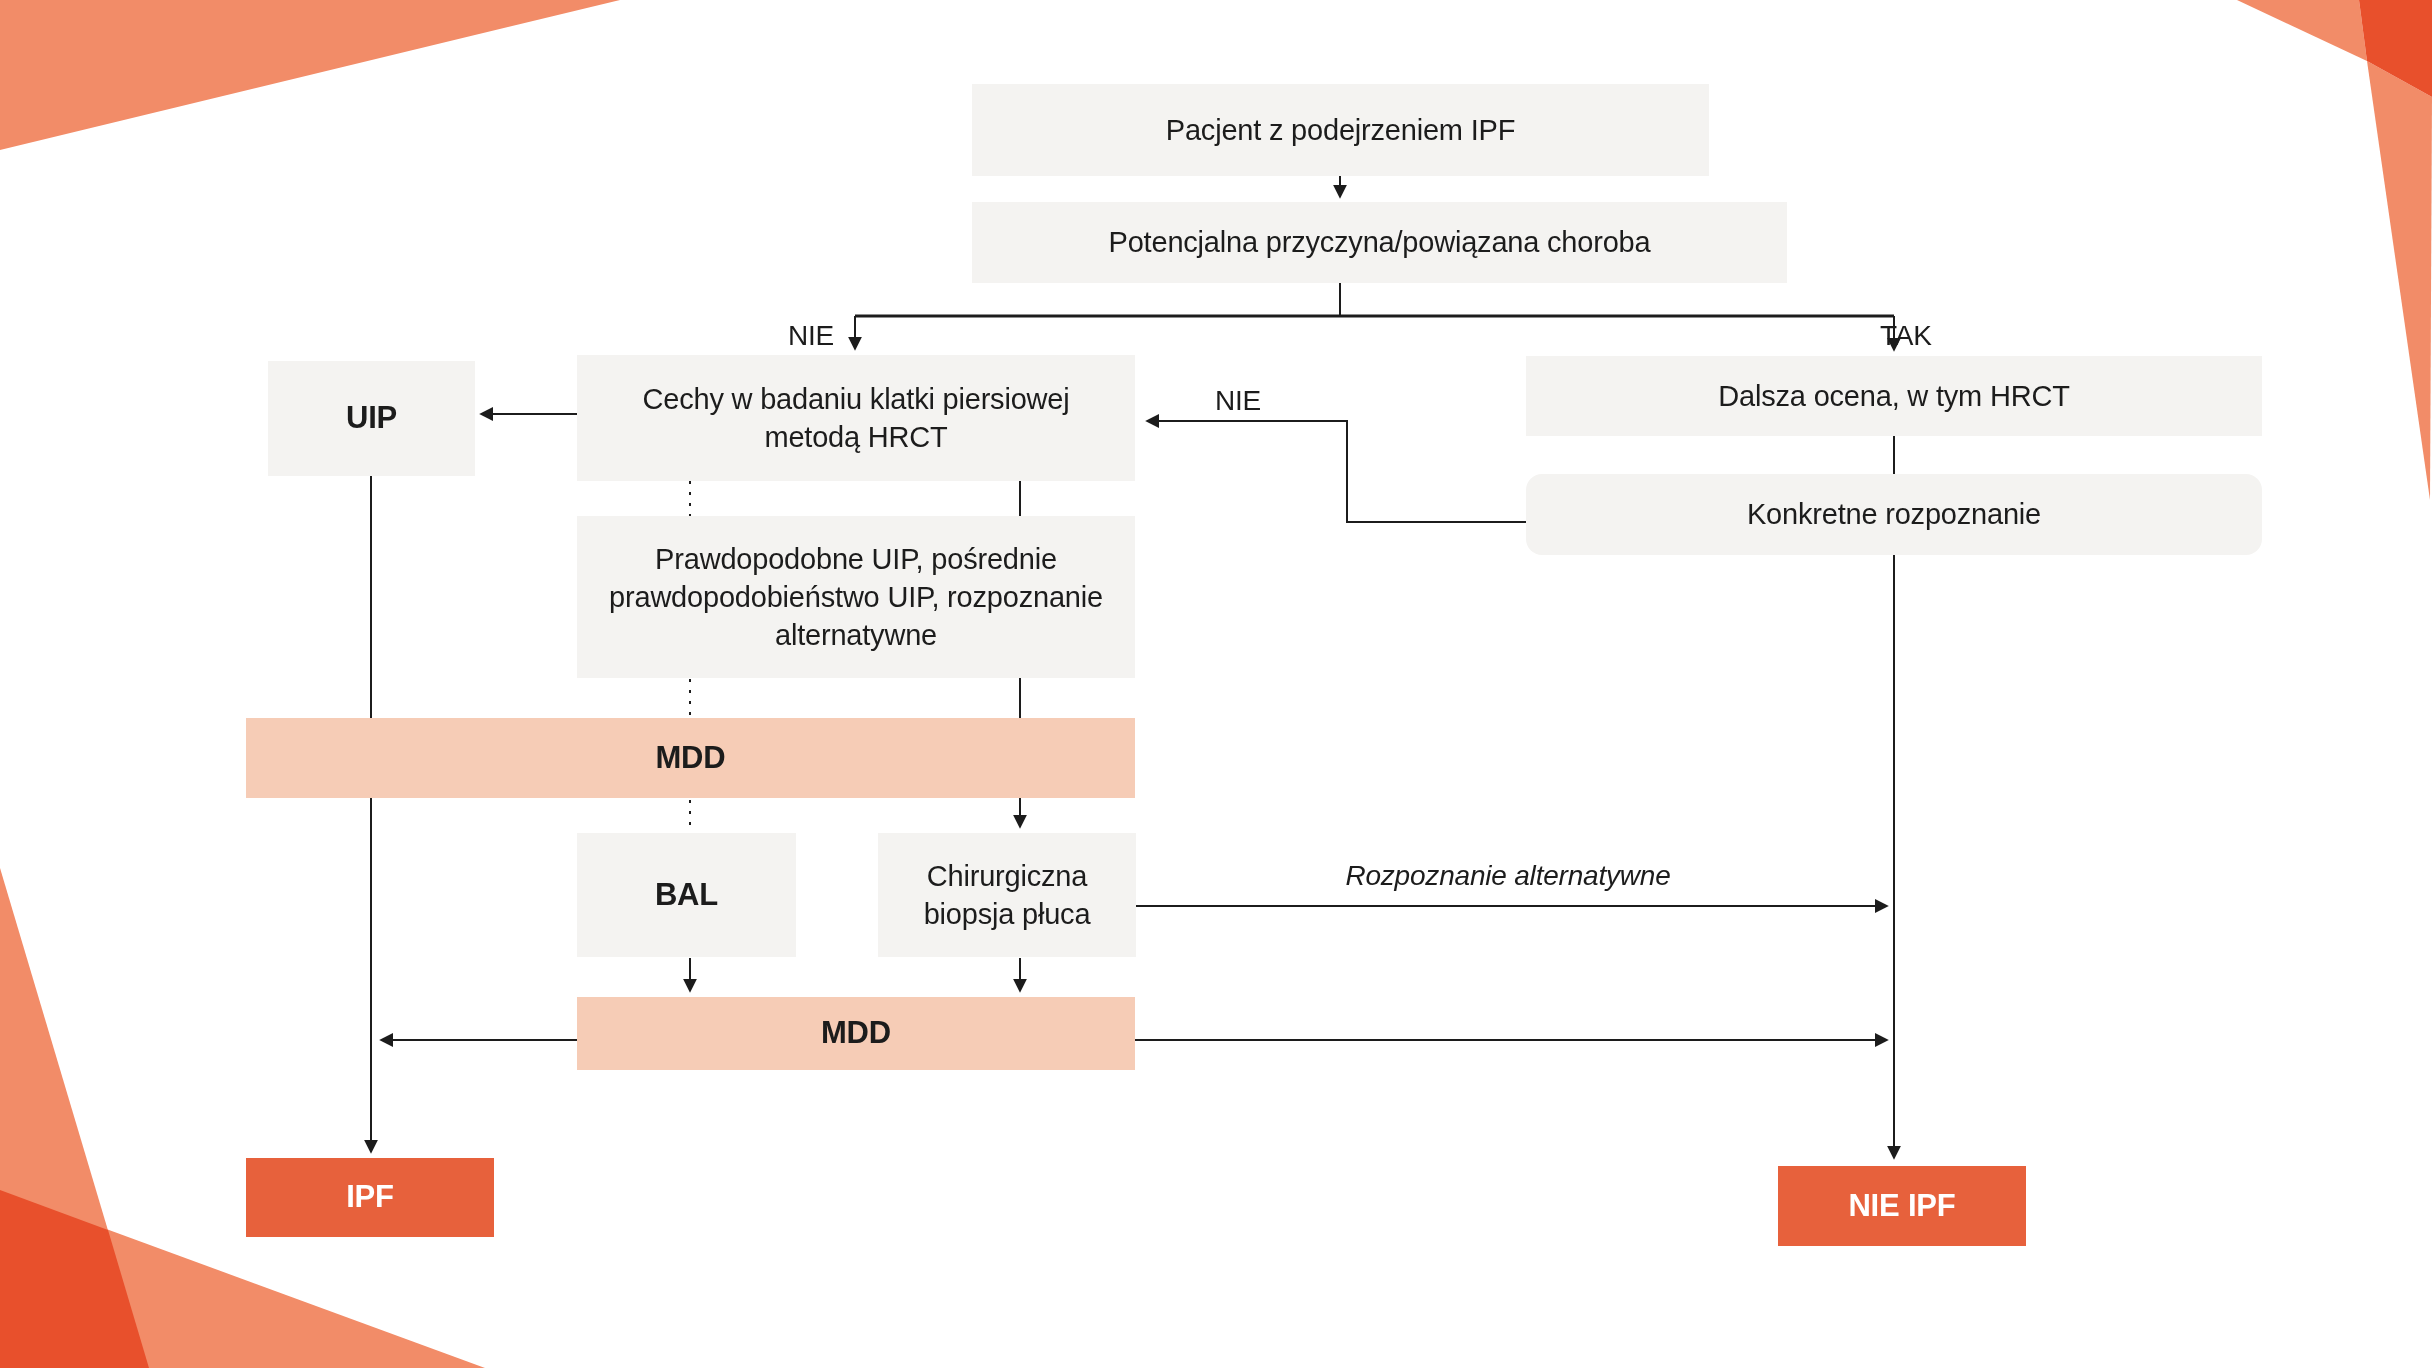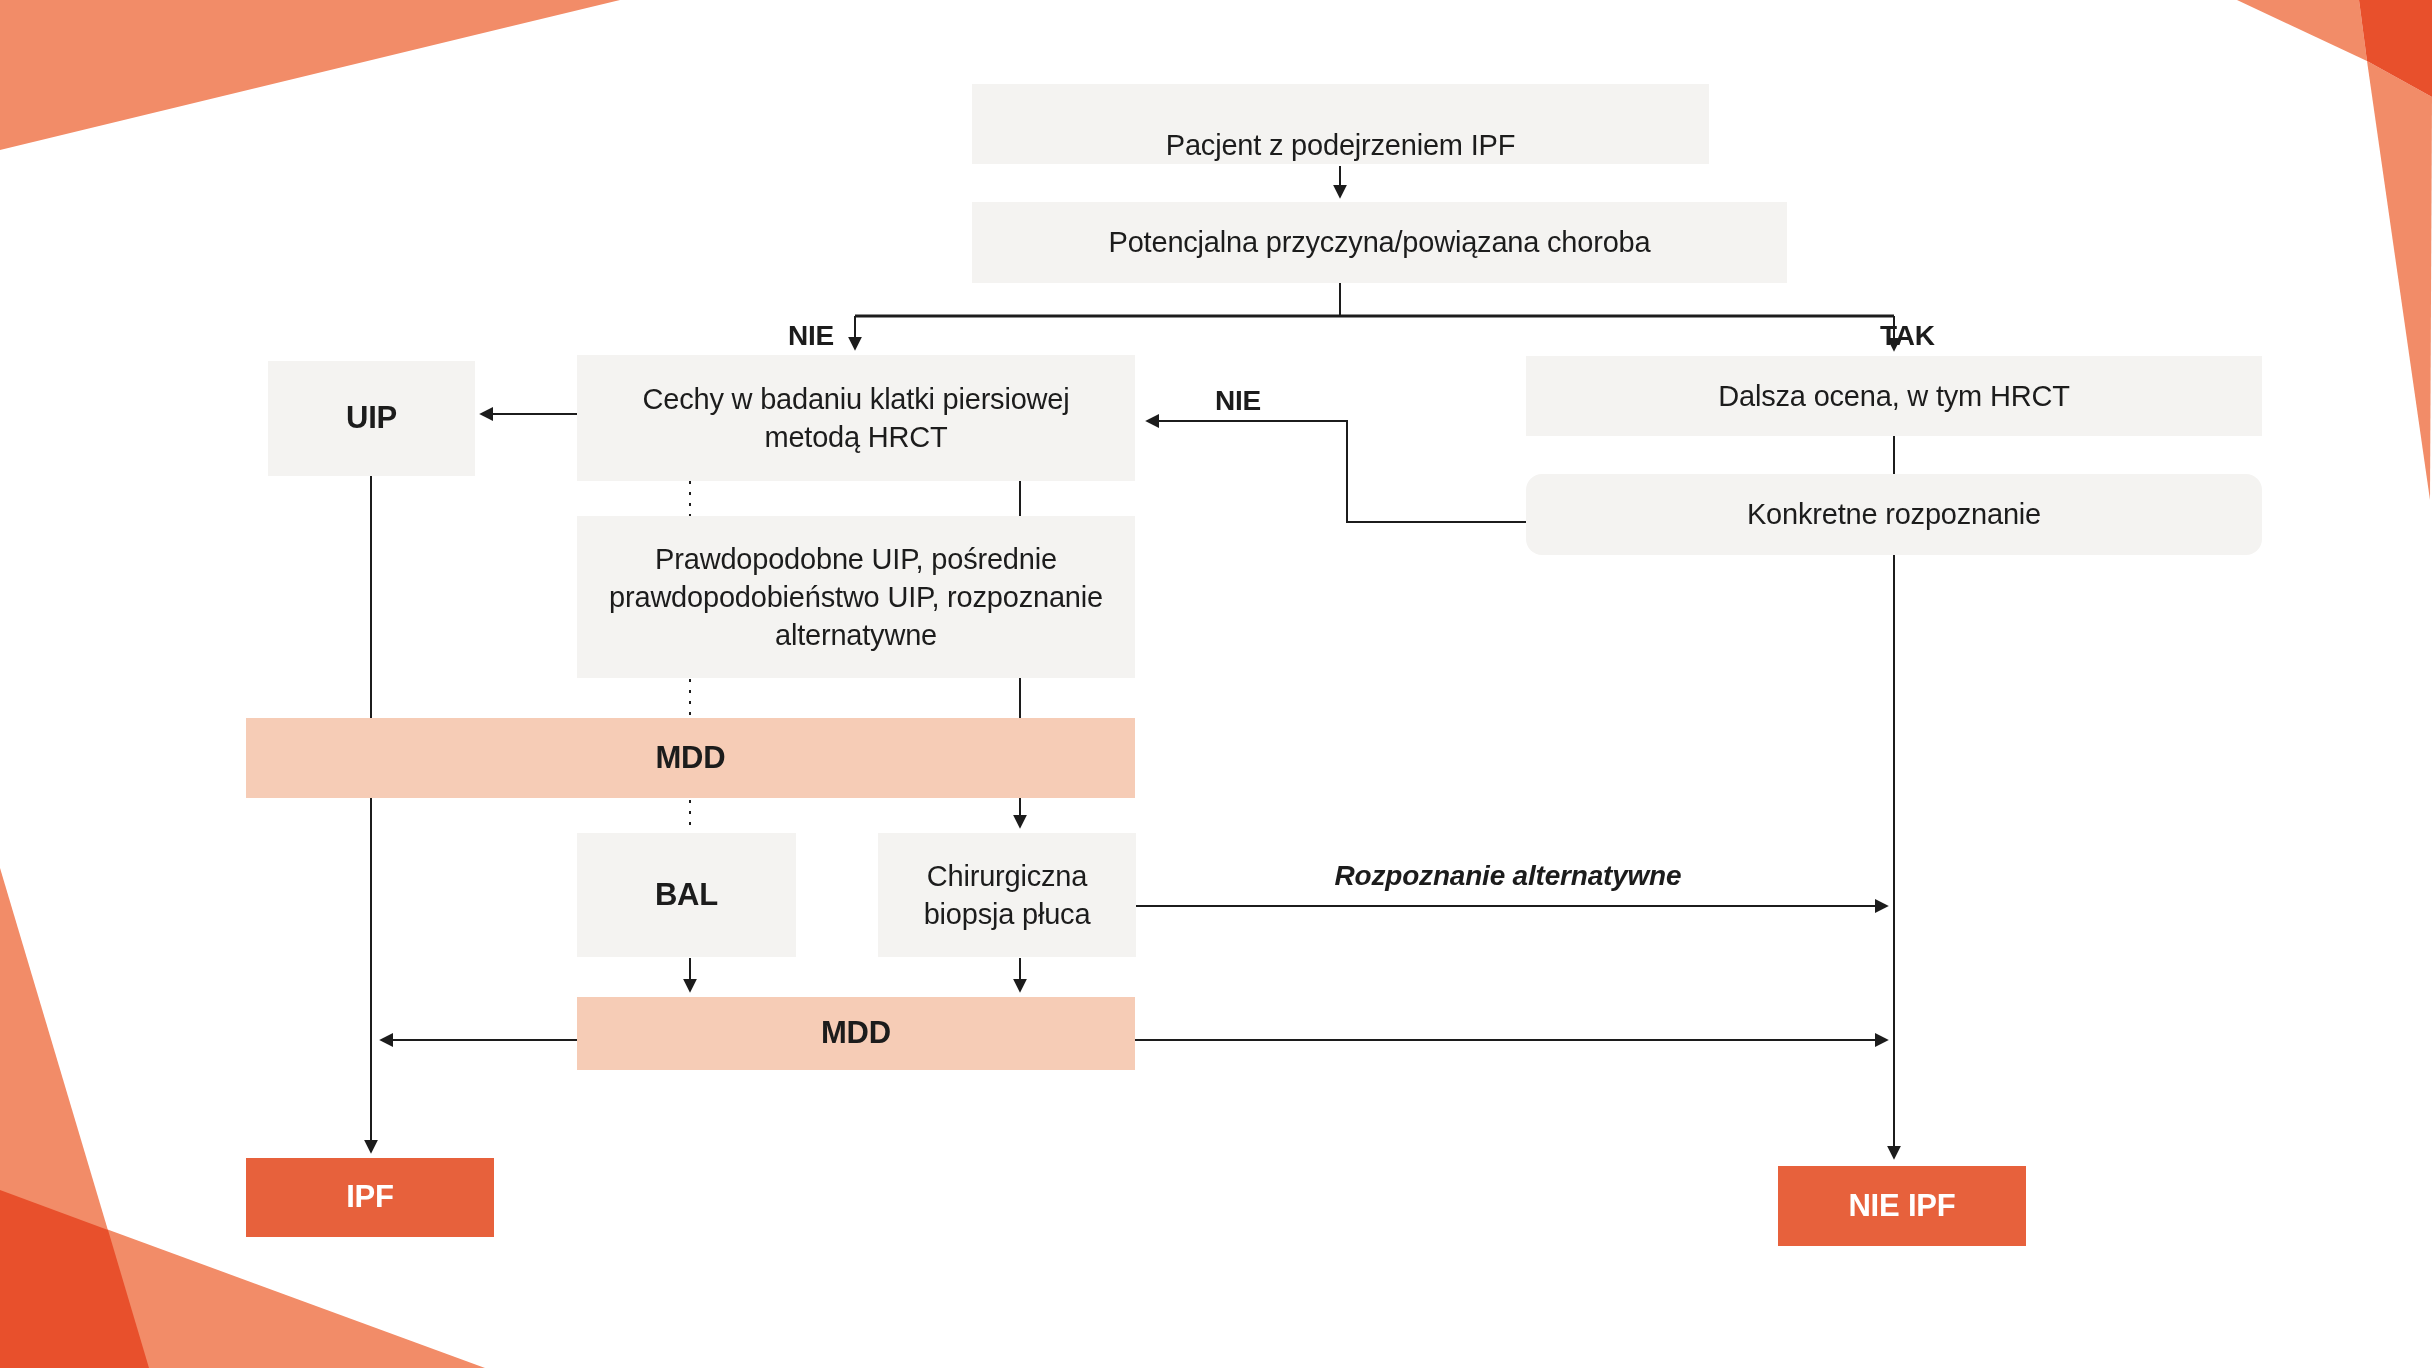--- a/index.html
+++ b/index.html
@@ -21,21 +21,21 @@
     color:#1c1c1c;
     background:#f4f3f1;
     padding:0 18px;box-sizing:border-box;
     z-index:3;
   }
   .node.bold{font-weight:700;font-size:31px;}
   .node.mdd{background:#f6ccb6;font-weight:700;font-size:31px;}
   .node.accent{background:#e7613c;color:#ffffff;font-weight:700;font-size:31px;}
   .edge-label{
     position:absolute;
-    font-size:28px;font-weight:700;letter-spacing:-0.2px;
+    font-size:28px;font-weight:400;letter-spacing:-0.2px;
     color:#1c1c1c;z-index:3;
   }
   .edge-label.italic{font-style:italic;}
   .center{text-align:center;}
   .right{text-align:right;}
 </style>
 </head>
 <body>
 
 <div id="canvas">
@@ -81,21 +81,21 @@
 
       <line x1="1136" y1="906" x2="1886" y2="906" marker-end="url(#arr)"></line>
 
       <line x1="1894" y1="436" x2="1894" y2="474"></line>
       <line x1="1894" y1="555" x2="1894" y2="1157" marker-end="url(#arr)"></line>
 
       <path d="M1526,522 L1347,522 L1347,421 L1148,421" marker-end="url(#arr)"></path>
     </g>
   </svg>
 
-  <div class="node" style="left:972px;top:84px;width:737px;height:80px;align-items:flex-end;">
+  <div class="node" style="left:972px;top:84px;width:737px;height:92px;">
     <span>Pacjent z podejrzeniem IPF</span>
   </div>
 
   <div class="node" style="left:972px;top:202px;width:815px;height:81px;">
     <span>Potencjalna przyczyna/powiązana choroba</span>
   </div>
 
   <div class="node" style="left:577px;top:355px;width:558px;height:126px;">
     <span>Cechy w badaniu klatki piersiowej metodą HRCT</span>
   </div>

